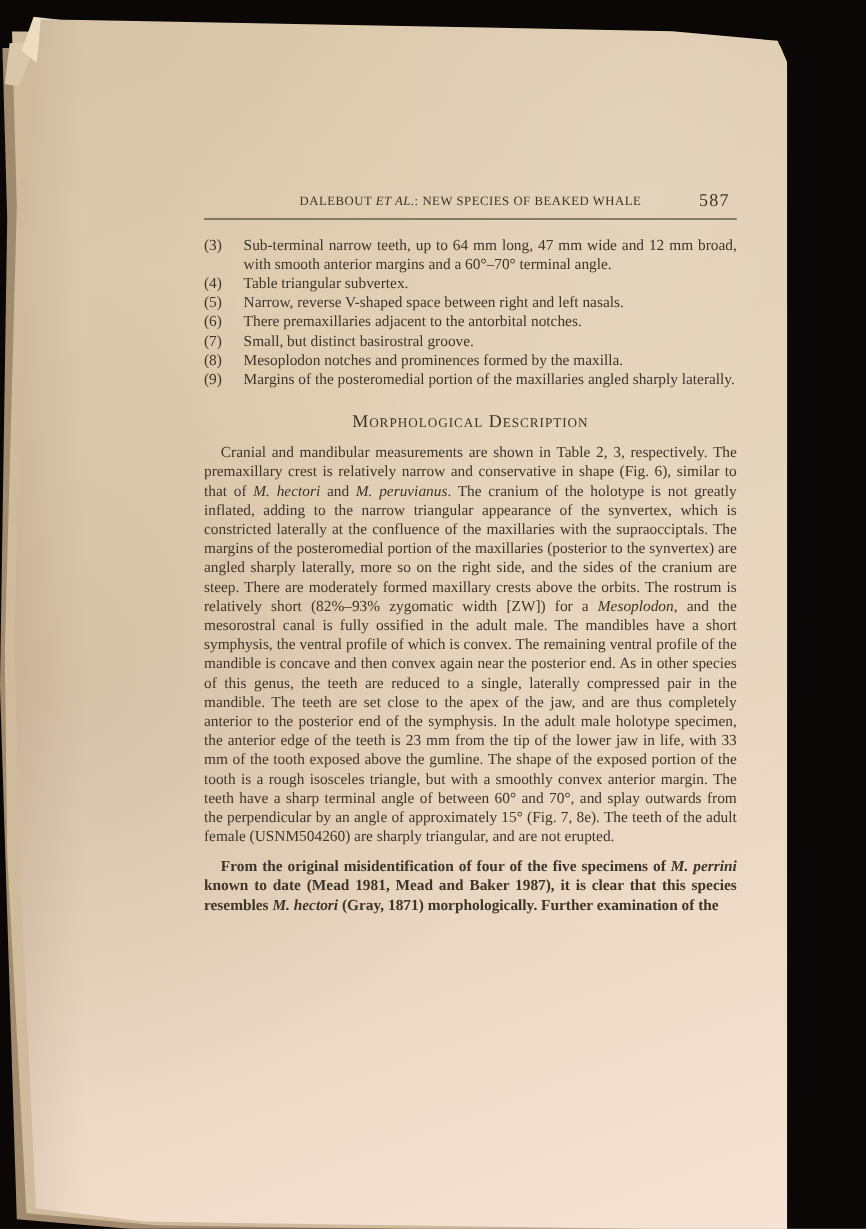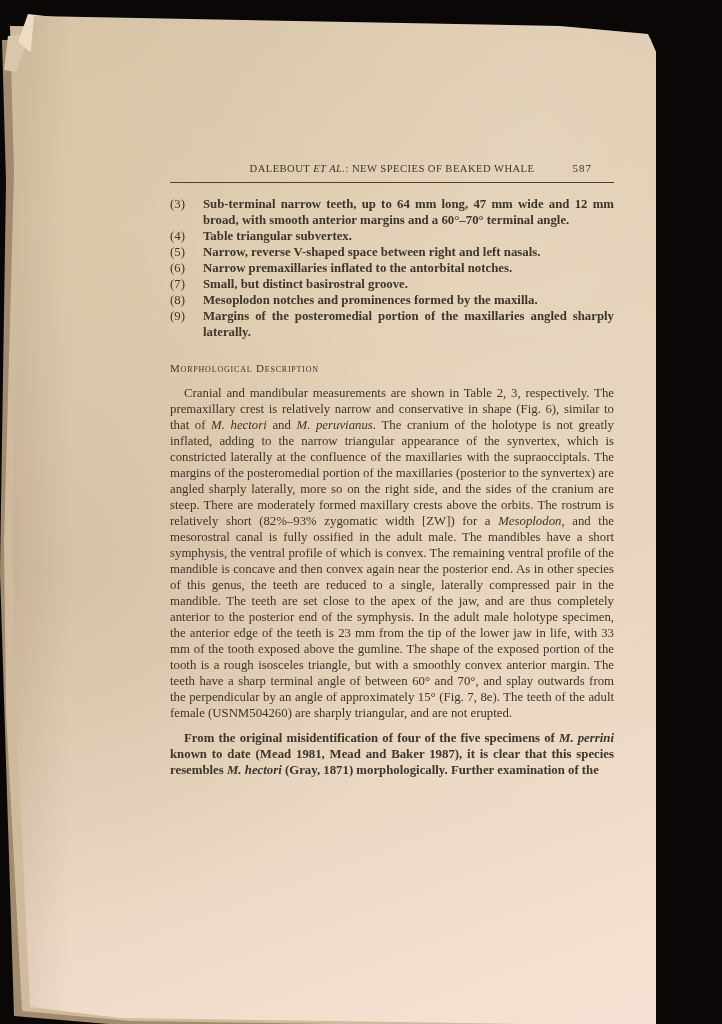--- a/index.html
+++ b/index.html
@@ -59,32 +59,32 @@
   }
 
   .running-head{
     position:relative;
     border-bottom:1.4px solid var(--rule);
     padding-bottom:7px;
     font-size:10.6px;letter-spacing:0.45px;line-height:12px;
     text-align:center;
   }
   .rh-num{
-    position:absolute;right:22px;top:-1px;
-    font-size:11px;letter-spacing:1px;
+    position:absolute;right:6px;top:-1px;
+    font-size:15px;letter-spacing:1px;
   }
 
   .feature-list{margin-top:13px;}
   .fl-item{display:flex;}
   .fl-num{width:25px;flex:none;}
-  .fl-text{flex:1;padding-left:8px;text-align:justify;font-weight:bold;}
+  .fl-text{flex:1;padding-left:8px;text-align:justify;}
 
   .h-section{
-    font-variant:small-caps;
-    font-size:11px;letter-spacing:0.8px;line-height:16px;
+    text-align:center;font-variant:small-caps;
+    font-size:15px;letter-spacing:0.8px;line-height:16px;
     margin-top:20px;
   }
   .h-sub{font-style:italic;margin-top:13px;text-align:left;font-size:13px;}
 
   p.body{margin:0;text-indent:14px;}
   p.body.first{margin-top:9px;}
   .after-head{margin-top:11px;font-weight:bold;}
 
   .it{font-style:italic;}
 </style>
@@ -116,21 +116,21 @@
         <div class="fl-item">
           <span class="fl-num">(4)</span>
           <span class="fl-text">Table triangular subvertex.</span>
         </div>
         <div class="fl-item">
           <span class="fl-num">(5)</span>
           <span class="fl-text">Narrow, reverse V-shaped space between right and left nasals.</span>
         </div>
         <div class="fl-item">
           <span class="fl-num">(6)</span>
-          <span class="fl-text">Narrow premaxillaries inflated to the antorbital notches.</span>
+          <span class="fl-text">There premaxillaries adjacent to the antorbital notches.</span>
         </div>
         <div class="fl-item">
           <span class="fl-num">(7)</span>
           <span class="fl-text">Small, but distinct basirostral groove.</span>
         </div>
         <div class="fl-item">
           <span class="fl-num">(8)</span>
           <span class="fl-text">Mesoplodon notches and prominences formed by the maxilla.</span>
         </div>
         <div class="fl-item">

